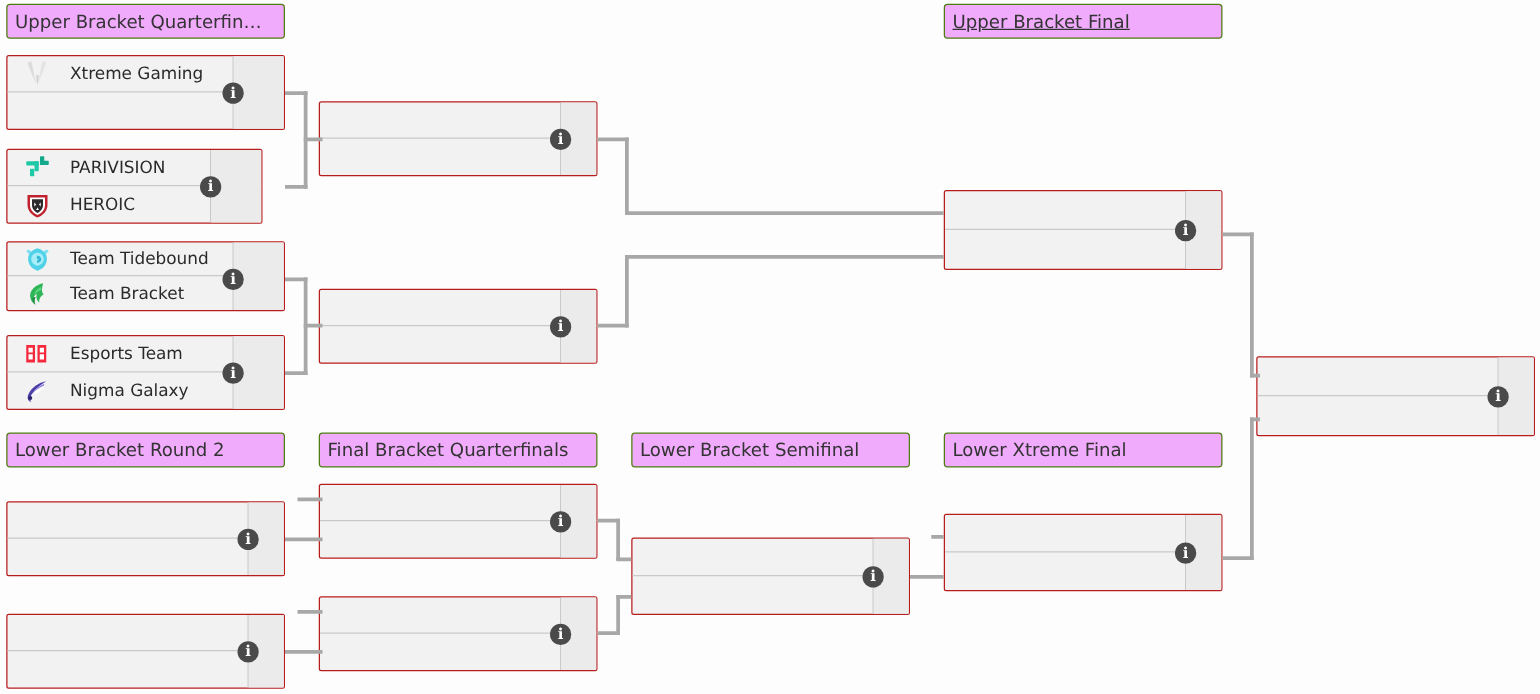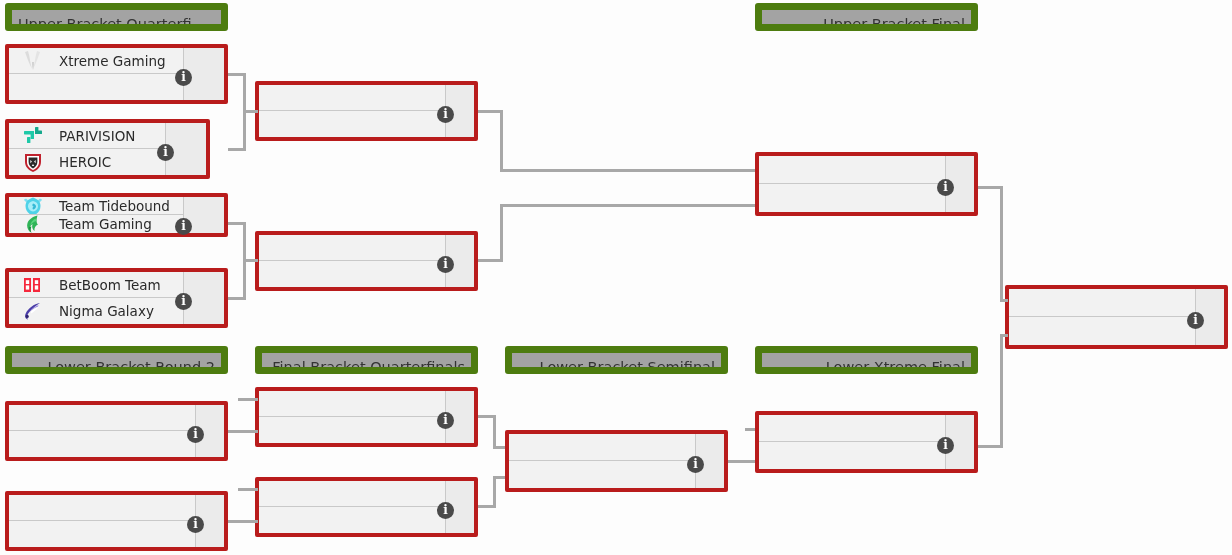--- a/index.html
+++ b/index.html
@@ -18,39 +18,39 @@
   #bracket {
     position: absolute;
     left: 0; top: 0;
     width: 1232px;
     height: 555px;
   }
   
   .round-header {
     position: absolute;
     height: 28px;
-    background: #a3a3a3;
-    border: 7px solid #4d7c0f;
+    background: #f0abfc;
+    border: 1px solid #4d7c0f;
     border-radius: 3px;
     color: #333333;
     font-size: 14.5px;
     line-height: 28px;
-    text-align: right;
+    text-align: left;
     white-space: nowrap;
     overflow: hidden;
     text-overflow: ellipsis;
     box-sizing: border-box;
     padding: 0 6px;
   }
   
   .match {
     position: absolute;
     box-sizing: border-box;
     background: #f2f2f2;
-    border: 4px solid #b91c1c;
+    border: 1px solid #b91c1c;
     border-radius: 2px;
   }
   .match .row {
     position: relative;
     box-sizing: border-box;
     height: 50%;
     display: flex;
     align-items: center;
     overflow: hidden;
   }
@@ -214,61 +214,61 @@
           <path d="M12 13 L13.2 15 L10.8 15 Z" fill="#ffffff"></path>
         </svg>
       </div>
       <div class="tname">HEROIC</div>
     </div>
     <div class="score-div" style="right:40px;"></div>
     <div class="score-col" style="width:40px;"></div>
     <div class="info-badge" style="right:32px; top:21px;">i</div>
   </div>
 
-  <div class="match" style="left:5px; top:193px; width:223px; height:44px;">
+  <div class="match" style="left:5px; top:193px; width:223px; height:56px;">
     <div class="row top">
       <div class="logo">
         <svg width="24" height="22" viewBox="0 0 24 22" aria-hidden="true">
           <path d="M3 5 C4 3, 6 3.5, 7 5.5 L6 8 Z" fill="#7fe0f2"></path>
           <path d="M21 5 C20 3, 18 3.5, 17 5.5 L18 8 Z" fill="#7fe0f2"></path>
           <path d="M12 2.5 C17 4, 19.5 7, 19.5 11 C19.5 16, 16 19.5, 12 20.5 C8 19.5, 4.5 16, 4.5 11 C4.5 7, 7 4, 12 2.5 Z" fill="#4fd2e8"></path>
           <path d="M12 6 C15.2 6.6, 17 8.6, 17 11.2 C17 14, 14.8 16, 12 16.6 C9.2 16, 7 14, 7 11.2 C7 8.6, 8.8 6.6, 12 6 Z" fill="#a8eef8"></path>
           <path d="M12 8.4 C14 8.8, 15 10, 15 11.4 C15 13, 13.6 14.2, 12 14.4 C11 13.4, 11.6 12, 13 11.6 C11.6 11.4, 10.6 10.4, 12 8.4 Z" fill="#35b9d6"></path>
         </svg>
       </div>
       <div class="tname">Team Tidebound</div>
     </div>
     <div class="row">
       <div class="logo">
         <svg width="24" height="22" viewBox="0 0 24 22" aria-hidden="true">
           <path d="M16.5 2.5 C12 3.5, 8 6, 6.5 10 C5.5 13, 6.5 16.5, 9 19 C8 15.5, 9 12.5, 11.5 11 C10.5 14, 11.5 16.5, 13.5 18 C13 15, 14.5 12.5, 17 11.5 C15.5 10, 15 7.5, 16.5 2.5 Z" fill="#2fb457"></path>
           <path d="M14.5 5.5 C11.5 7, 9.5 9.5, 9.5 12.5 C11 10, 13 8.5, 15.5 8 Z" fill="#58d47c"></path>
           <path d="M8 14 C7.5 16.5, 8.5 18.5, 10.5 20 C9.5 17.5, 9.5 15.5, 10.5 13.5 Z" fill="#1f8f42"></path>
         </svg>
       </div>
-      <div class="tname">Team Gaming</div>
+      <div class="tname">Team Bracket</div>
     </div>
     <div class="score-div" style="right:40px;"></div>
     <div class="score-col" style="width:40px;"></div>
     <div class="info-badge" style="right:32px; top:21px;">i</div>
   </div>
 
   <div class="match" style="left:5px; top:268px; width:223px; height:60px;">
     <div class="row top">
       <div class="logo">
         <svg width="24" height="22" viewBox="0 0 24 22" aria-hidden="true">
           <path d="M3 4 L10 4 L10 18 L3 18 Z" fill="#f5283c"></path>
           <path d="M4.8 6.2 L8.2 6.2 L8.2 10 L4.8 10 Z" fill="#ffffff"></path>
           <path d="M4.8 11.4 L8.2 11.4 L8.2 15.6 L4.8 15.6 Z" fill="#ffffff"></path>
           <path d="M12 4 L19 4 L19 18 L12 18 Z" fill="#f5283c"></path>
           <path d="M13.8 6.2 L17.2 6.2 L17.2 10 L13.8 10 Z" fill="#ffffff"></path>
           <path d="M13.8 11.4 L17.2 11.4 L17.2 15.6 L13.8 15.6 Z" fill="#ffffff"></path>
         </svg>
       </div>
-      <div class="tname">BetBoom Team</div>
+      <div class="tname">Esports Team</div>
     </div>
     <div class="row">
       <div class="logo">
         <svg width="24" height="22" viewBox="0 0 24 22" aria-hidden="true">
           <path d="M19 3 C13 4, 7 8, 4.5 14 C3.5 16.5, 4.5 19, 7 19.5 C5.5 17.5, 6 15, 8 12.5 C11 8.5, 15 5.5, 19 3 Z" fill="#4b3ea8"></path>
           <path d="M17.5 5 C13 7, 9.5 10, 7.5 13.5 C9.5 10.5, 13 8, 17 6.5 Z" fill="#8f7fe0"></path>
           <path d="M10 11.5 C12 9.5, 15 7.8, 18 6.8 C15.5 9.5, 12.8 12, 10 13.5 Z" fill="#ffffff"></path>
           <circle cx="6.2" cy="16.4" r="1.6" fill="#2f2470"></circle>
         </svg>
       </div>

